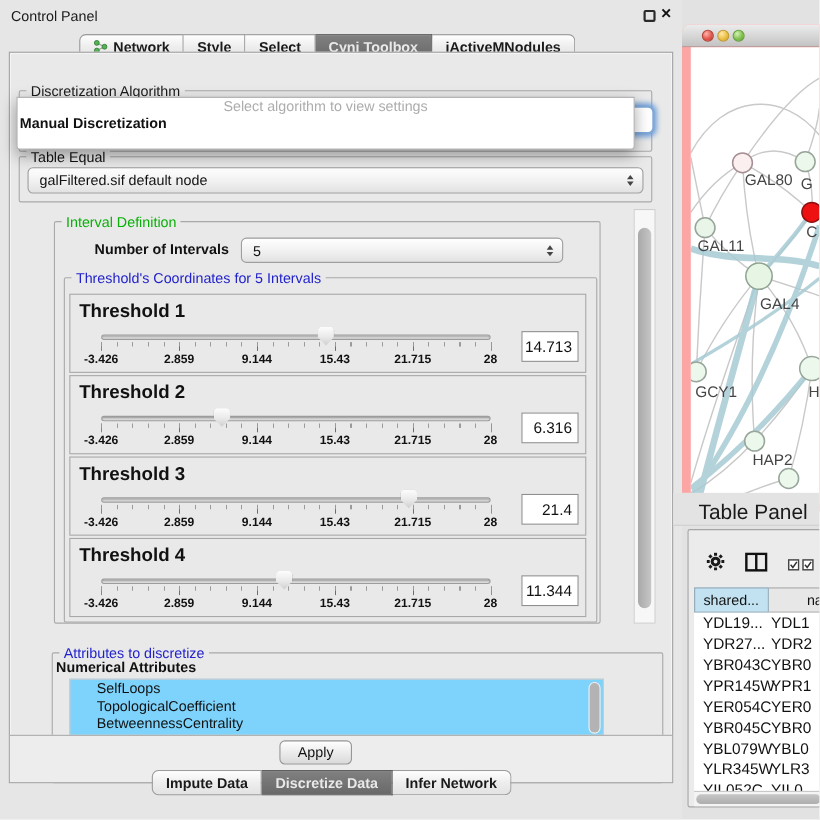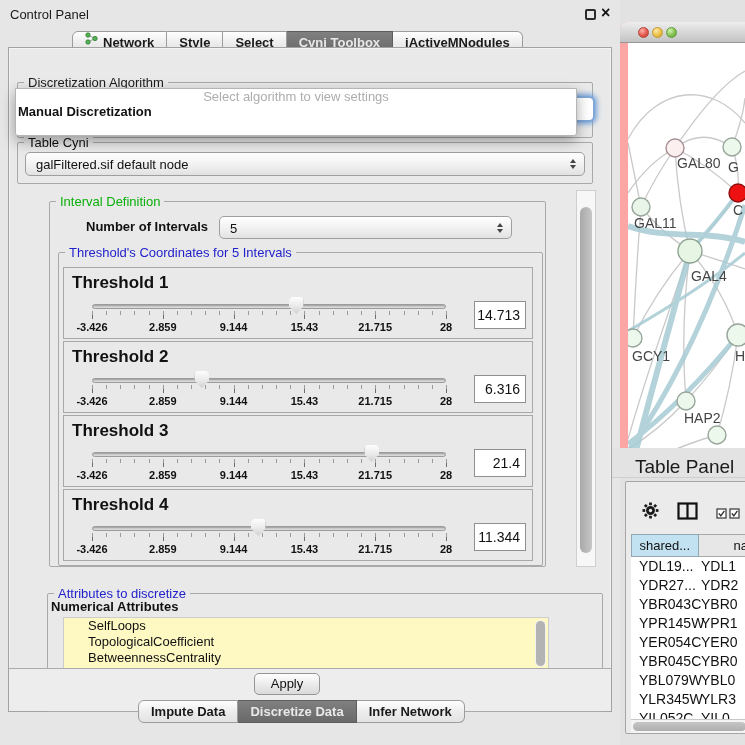--- a/index.html
+++ b/index.html
@@ -11,21 +11,21 @@
   .cp-titlebar { position:absolute; left:0; top:0; width:620px; height:28px; }
   .cp-title { position:absolute; left:10px; top:7px; font-size:13px; color:#1a1a1a; }
   .float-icon { position:absolute; left:585px; top:9px; width:11px; height:11px; border:2px solid #2a2a2a; border-radius:2px; }
   .close-icon { position:absolute; left:601px; top:4px; font-size:16px; font-weight:900; color:#111; }
 
   .tabstrip { position:absolute; display:flex; height:23px; }
   .tabstrip-top { left:72px; top:31px; }
   .tabstrip-bottom { left:138px; top:700px; }
   .seg { height:23px; line-height:21px; padding:0 12px; background:linear-gradient(#fefefe,#ececec 55%,#e3e3e3);
          border:1px solid #9c9c9c; border-left:none; font-size:13px; font-weight:700; color:#1a1a1a;
-         display:flex; align-items:flex-start; gap:5px; white-space:nowrap; }
+         display:flex; align-items:center; gap:5px; white-space:nowrap; }
   .seg:first-child { border-left:1px solid #9c9c9c; border-radius:6px 0 0 6px; }
   .seg:last-child { border-radius:0 6px 6px 0; }
   .seg.selected { background:linear-gradient(#808080,#696969); color:#e9e9e9; border-color:#5e5e5e; }
 
   .content-panel { position:absolute; left:8px; top:47px; width:604px; height:665px;
                    border:1px solid #a2a2a2; background:#e9e9e9; box-shadow:inset 0 0 0 1px #f4f4f4; }
 
   .group { position:absolute; border:1px solid #a9a9a9; border-radius:2px; }
   .group-title { position:absolute; top:-8px; left:6px; background:#e9e9e9; padding:0 4px; font-size:13px; white-space:nowrap; }
   .t-green { color:#0ab00a; }
@@ -75,21 +75,21 @@
             clip-path:polygon(18% 0,82% 0,100% 18%,100% 55%,50% 100%,0 55%,0 18%); }
   .value-box { position:absolute; left:410px; top:33px; width:52px; height:28px; background:#fff;
                border:1px solid #8f8f8f; font-size:14px; text-align:right; line-height:26px; padding-right:5px; }
 
   .vscroll { position:absolute; left:567px; top:142px; width:20px; height:377px; background:#f7f7f7; border:1px solid #cfcfcf; }
   .vscroll-thumb { position:absolute; left:3px; top:16px; width:12px; height:346px; border-radius:6px;
                    background:linear-gradient(90deg,#a9a9a9,#c6c6c6); }
 
   .attr-group { left:38px; top:545px; width:556px; height:119px; }
   .numattr-label { position:absolute; left:42px; top:551px; font-weight:700; }
-  .attr-list { position:absolute; left:54px; top:569px; width:486px; height:52px; background:#fef9c3; border:1px solid #cccccc; overflow:hidden; }
+  .attr-list { position:absolute; left:54px; top:569px; width:486px; height:52px; background:#7dd3fc; border:1px solid #cccccc; overflow:hidden; }
   .attr-item { height:16px; line-height:16px; padding-left:24px; font-size:13px; }
   .list-scroll { position:absolute; right:2px; top:2px; width:11px; height:47px; background:#f1f1f1; border-radius:6px; }
   .list-scroll-thumb { position:absolute; left:1px; top:1px; width:9px; height:45px; background:#b3b3b3; border-radius:5px; }
 
   .bottom-zone { position:absolute; left:0; top:620px; width:602px; height:43px; background:#ededed; border-top:1px solid #ababab; }
   .apply-btn { position:absolute; left:245px; top:4px; width:66px; height:22px; text-align:center; line-height:20px;
                background:linear-gradient(#fefefe,#dadada); border:1px solid #969696; border-radius:5px; font-size:13px; }
 
   .net-seg-icon { width:13px; height:13px; }
 
@@ -163,21 +163,21 @@
         <span class="group-title algo-title">Discretization Algorithm</span>
       </div>
       <div class="focus-combo"></div>
 
       <div class="popup">
         <div class="popup-hint">Select algorithm to view settings</div>
         <div class="popup-item bold">Manual Discretization</div>
       </div>
 
       <div class="group td-group">
-        <span class="group-title">Table Cyni</span>
+        <span class="group-title">Table Equal</span>
       </div>
       <div class="aqua-combo tabledata-combo">
         <span class="combo-text">galFiltered.sif default node</span>
         <span class="stepper">
             <span class="up"></span>
             <span class="down"></span>
           </span>
       </div>
 
       <div class="group interval-group">

